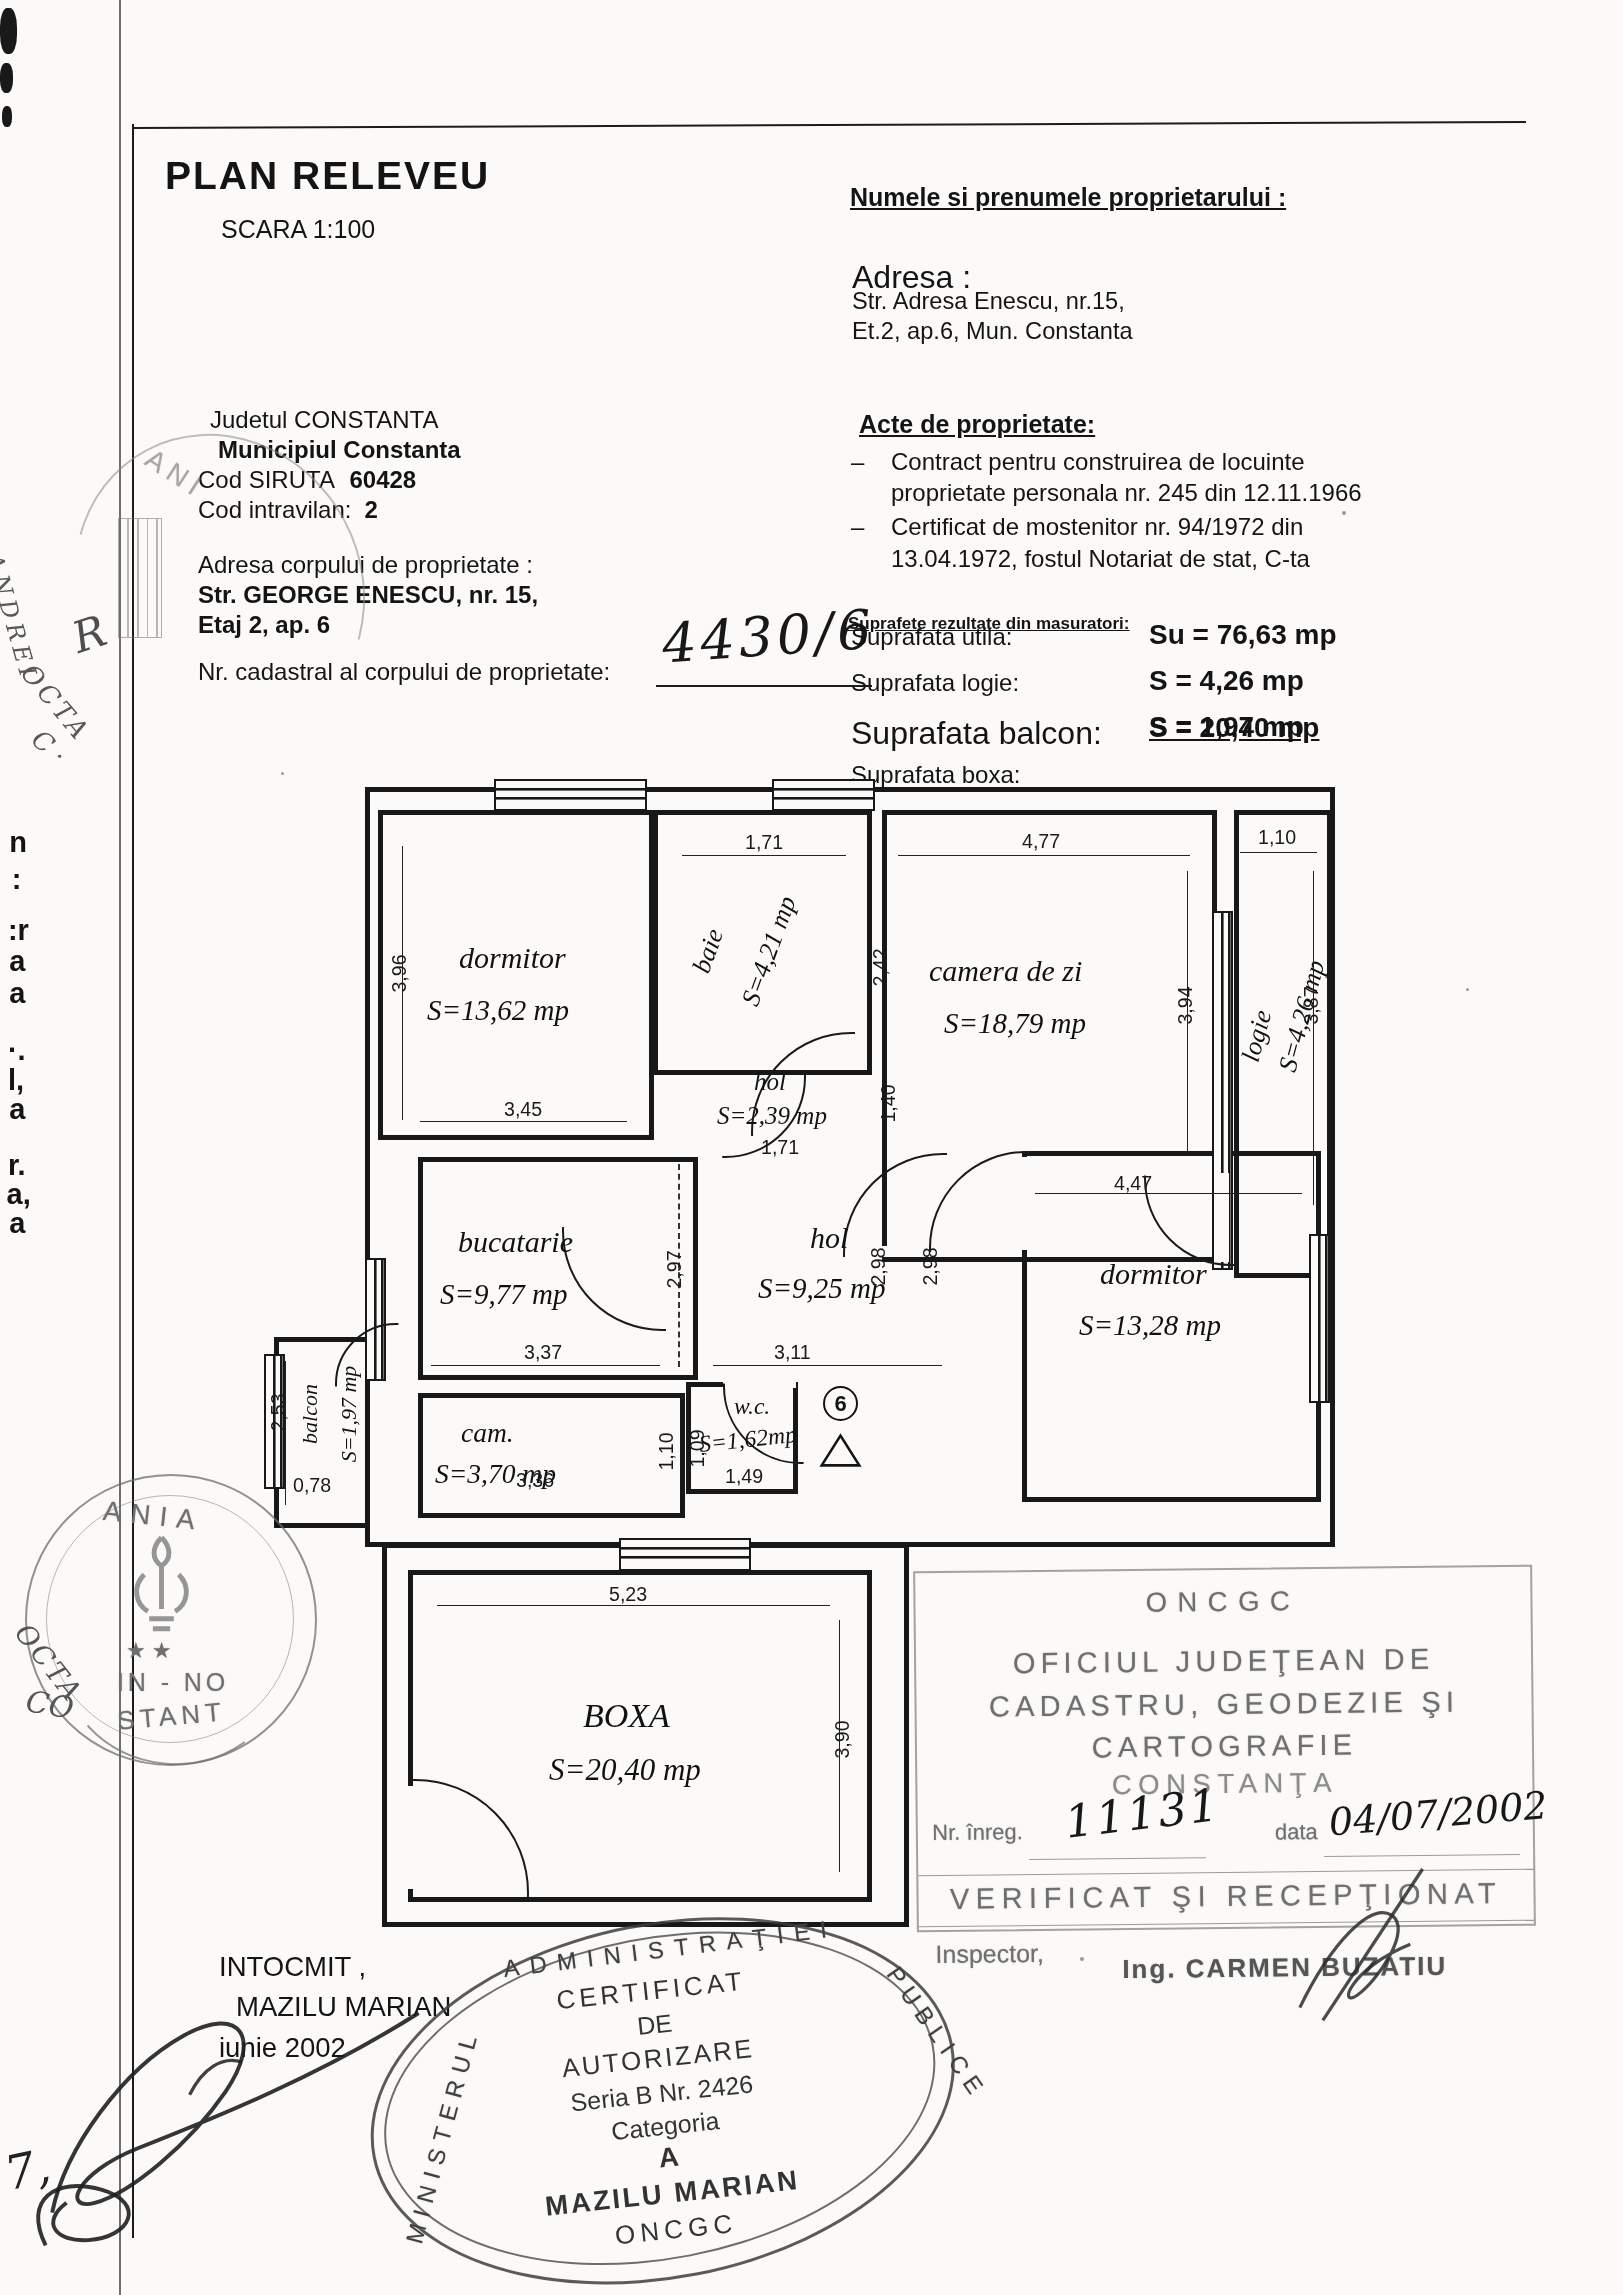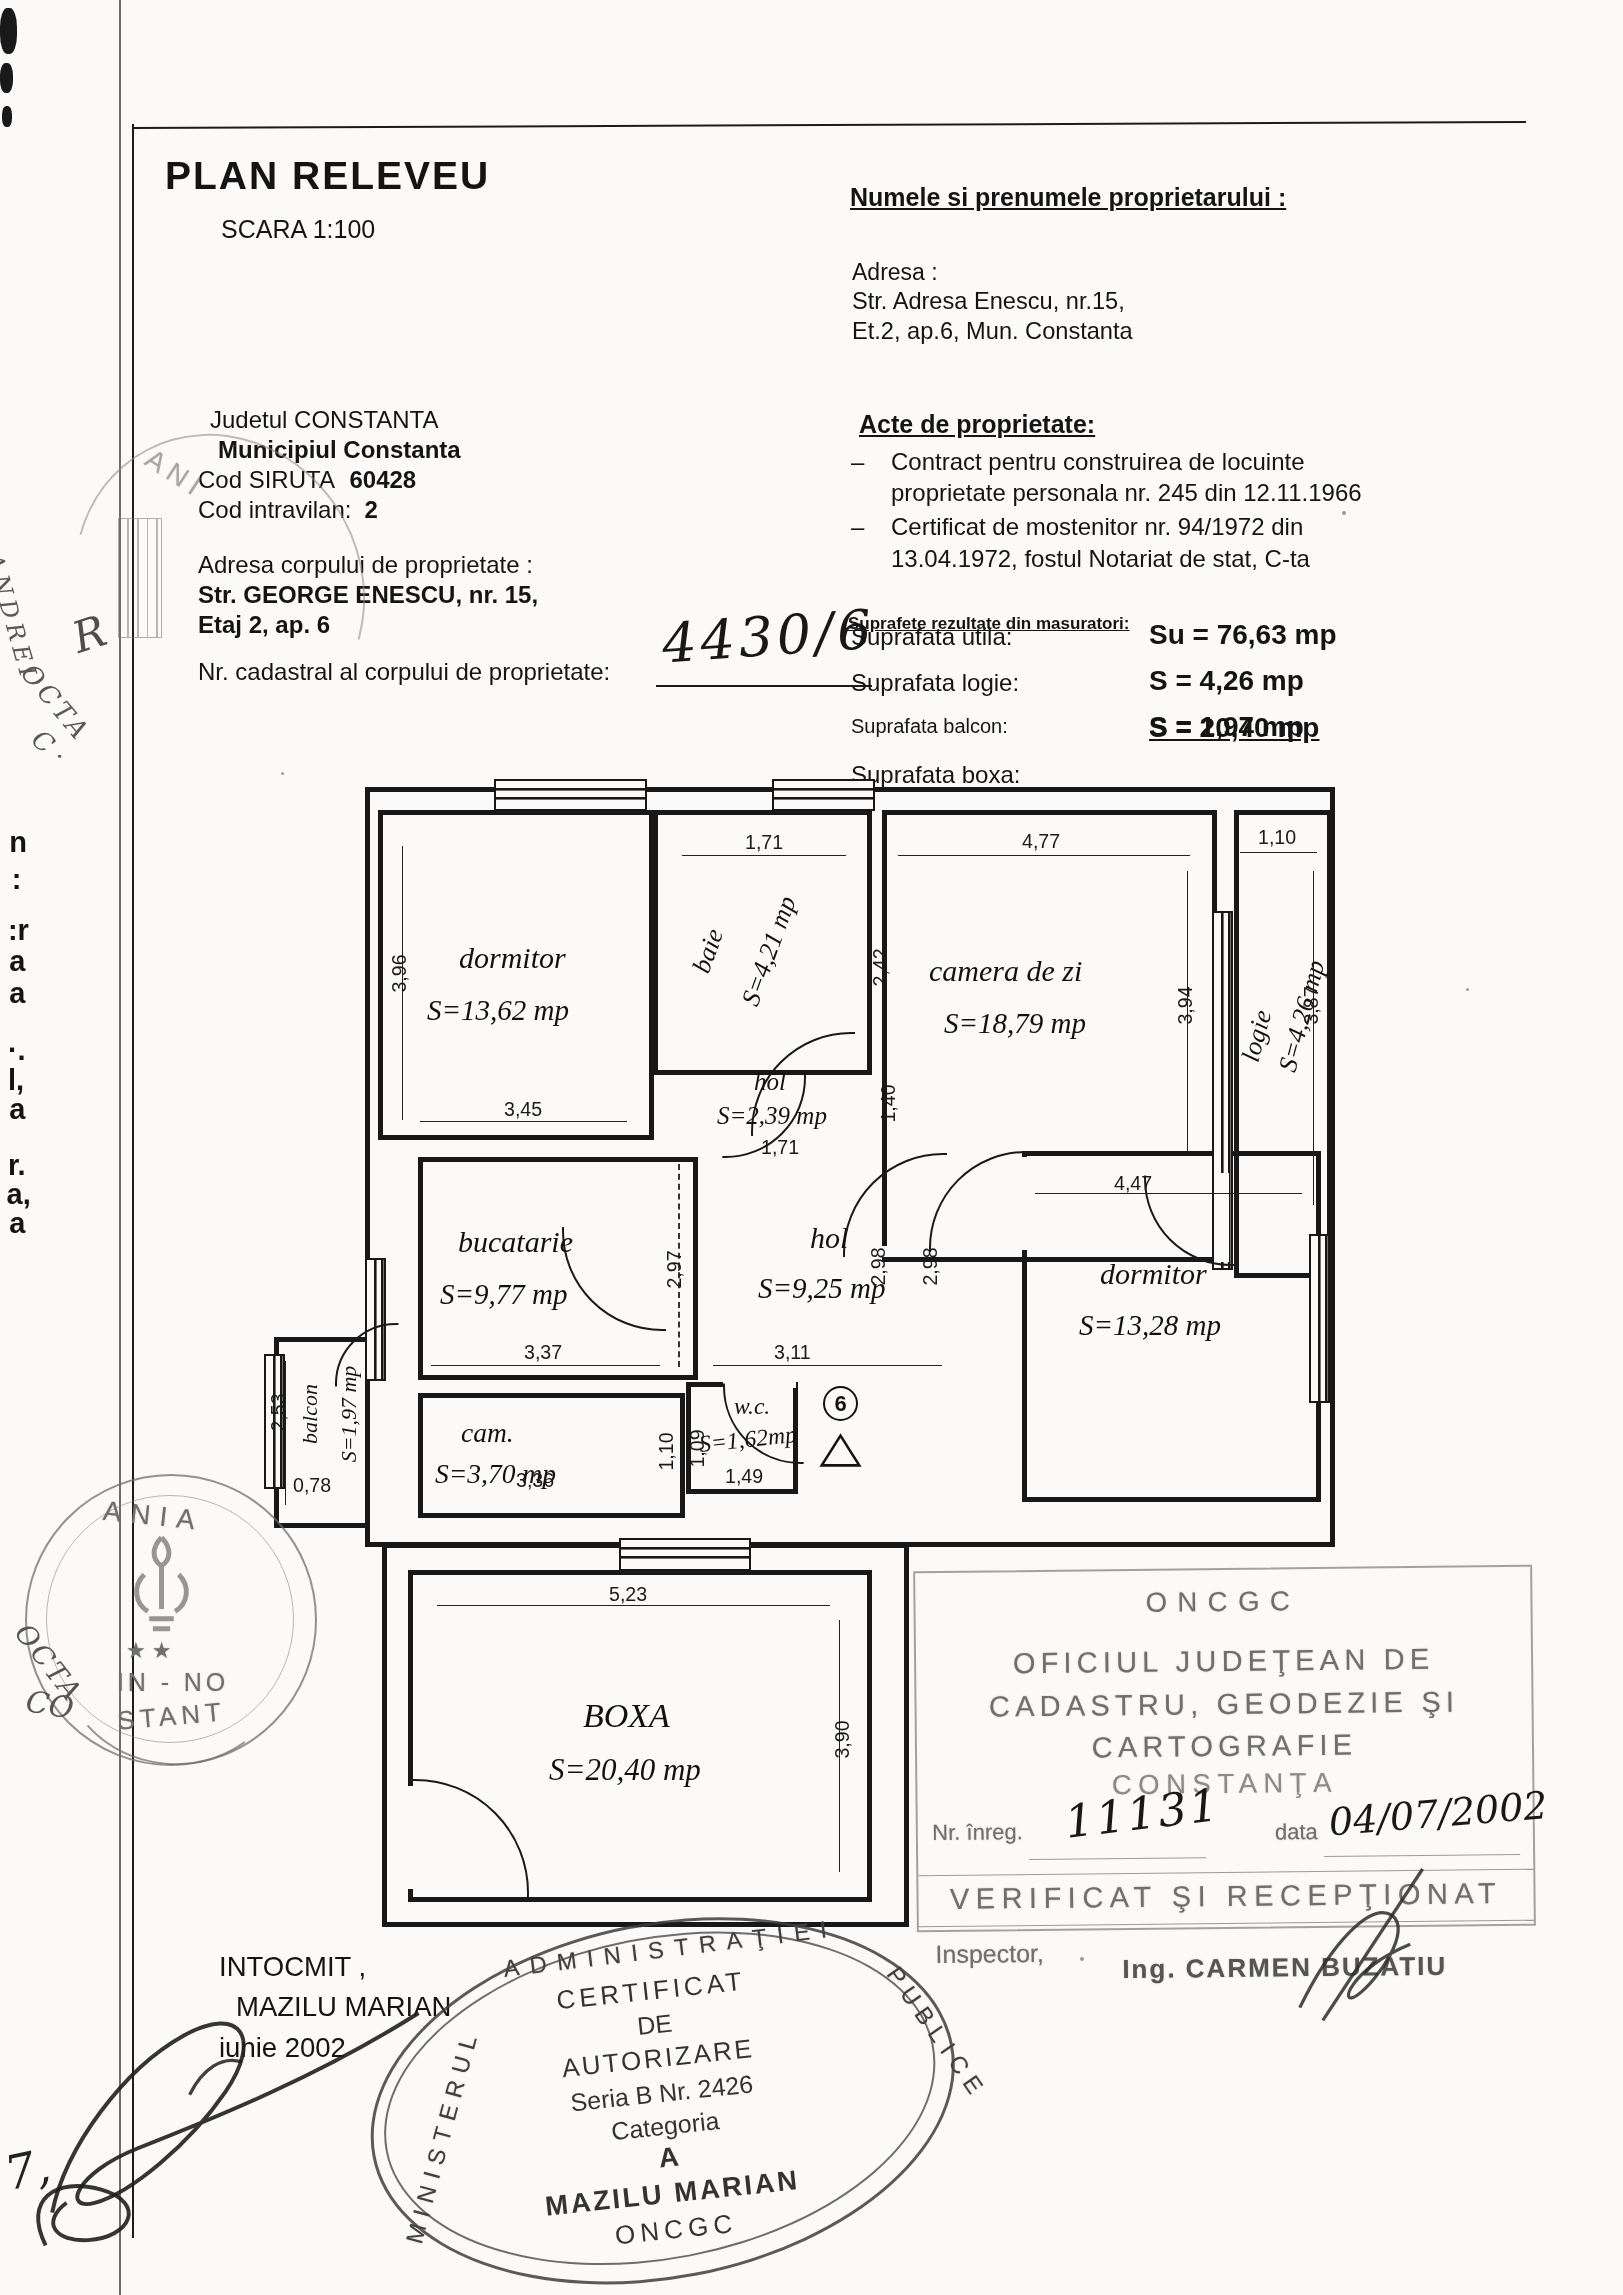--- a/index.html
+++ b/index.html
@@ -47,21 +47,21 @@
   <div class="blob" style="left:2px;top:106px;width:9.8px;height:21px;"></div>
   <div class="speck" style="left:1342px;top:511px;width:3.9px;height:3.9px;"></div>
   <div class="speck" style="left:1466px;top:988px;width:3.3px;height:3.3px;"></div>
   <div class="speck" style="left:1080px;top:1957px;width:3.9px;height:3.9px;"></div>
   <div class="speck" style="left:281px;top:772px;width:3.3px;height:3.3px;"></div>
 
   <div class="abs b" style="left:165px;top:154px;font-size:39px;letter-spacing:2px;">PLAN  RELEVEU</div>
   <div class="abs" style="left:221px;top:215px;font-size:25px;">SCARA 1:100</div>
 
   <div class="abs b u" style="left:850px;top:183px;font-size:25px;">Numele si prenumele proprietarului :</div>
-  <div class="abs" style="left:852px;top:259px;font-size:23px;">Adresa :</div>
+  <div class="abs" style="left:852px;top:259px;font-size:32px;">Adresa :</div>
   <div class="abs" style="left:852px;top:288px;font-size:23.6px;">Str. Adresa Enescu, nr.15,</div>
   <div class="abs" style="left:852px;top:318px;font-size:23.6px;">Et.2, ap.6, Mun. Constanta</div>
 
   <div class="abs" style="left:198px;top:406px;font-size:24px;margin-left:12px;">Judetul  CONSTANTA</div>
   <div class="abs b" style="left:198px;top:436px;font-size:24px;margin-left:20px;">Municipiul Constanta</div>
   <div class="abs" style="left:198px;top:466px;font-size:24px;">
     <span>Cod  SIRUTA</span>
     <span class="b" style="margin-left:9.2px;text-align:right;">60428</span>
   </div>
   <div class="abs" style="left:198px;top:496px;font-size:24px;">
@@ -81,21 +81,21 @@
   <div class="abs" style="left:891px;top:479px;font-size:24px;">proprietate personala nr. 245 din 12.11.1966</div>
   <div class="abs" style="left:851px;top:513px;font-size:24px;">–</div>
   <div class="abs" style="left:891px;top:513px;font-size:24px;">Certificat de mostenitor nr. 94/1972 din</div>
   <div class="abs" style="left:891px;top:545px;font-size:24px;">13.04.1972, fostul Notariat de stat, C-ta</div>
 
   <div class="abs b u" style="left:848px;top:614px;font-size:17px;">Suprafete rezultate din masuratori:</div>
   <div class="abs" style="left:851px;top:623px;font-size:24px;">Suprafata utila:</div>
   <div class="abs b" style="left:1149px;top:619px;font-size:28px;">Su = 76,63 mp</div>
   <div class="abs" style="left:851px;top:669px;font-size:24px;">Suprafata logie:</div>
   <div class="abs b" style="left:1149px;top:665px;font-size:28px;">S =  4,26 mp</div>
-  <div class="abs" style="left:851px;top:715px;font-size:20px;">Suprafata balcon:</div>
+  <div class="abs" style="left:851px;top:715px;font-size:32px;">Suprafata balcon:</div>
   <div class="abs b" style="left:1149px;top:711px;font-size:28px;">S =  1,97 mp</div>
   <div class="abs" style="left:851px;top:761px;font-size:24px;">Suprafata boxa:</div>
   <div class="abs b" style="left:1149px;top:712px;font-size:28px;text-decoration:underline;">S =  20,40 mp</div>
 
   <div class="wall" style="left:365px;top:787px;width:960px;height:750px;"></div>
   <div class="wall" style="left:378px;top:810px;width:266px;height:320px;"></div>
   <div class="wall" style="left:653px;top:810px;width:209px;height:255px;"></div>
   <div class="wall" style="left:882px;top:810px;width:325px;height:442px;"></div>
   <div class="wall" style="left:1234px;top:810px;width:88px;height:458px;"></div>
   <div class="wall" style="left:418px;top:1157px;width:270px;height:213px;"></div>

